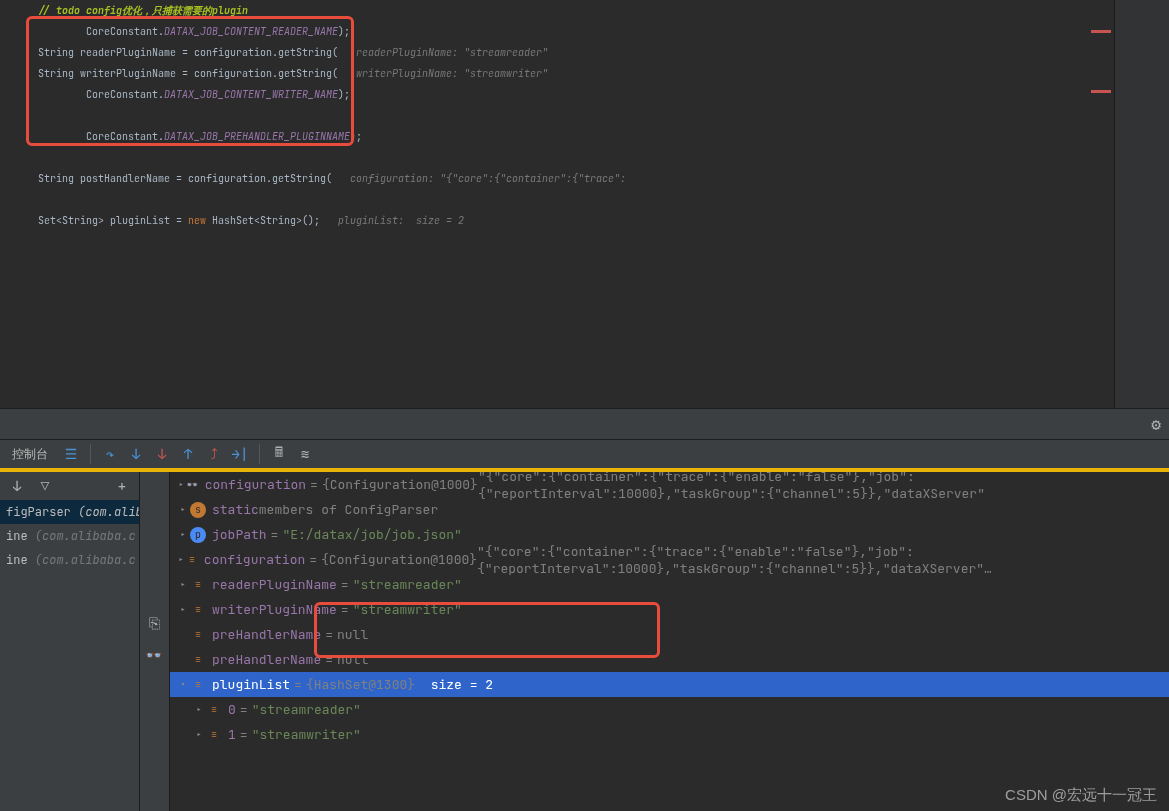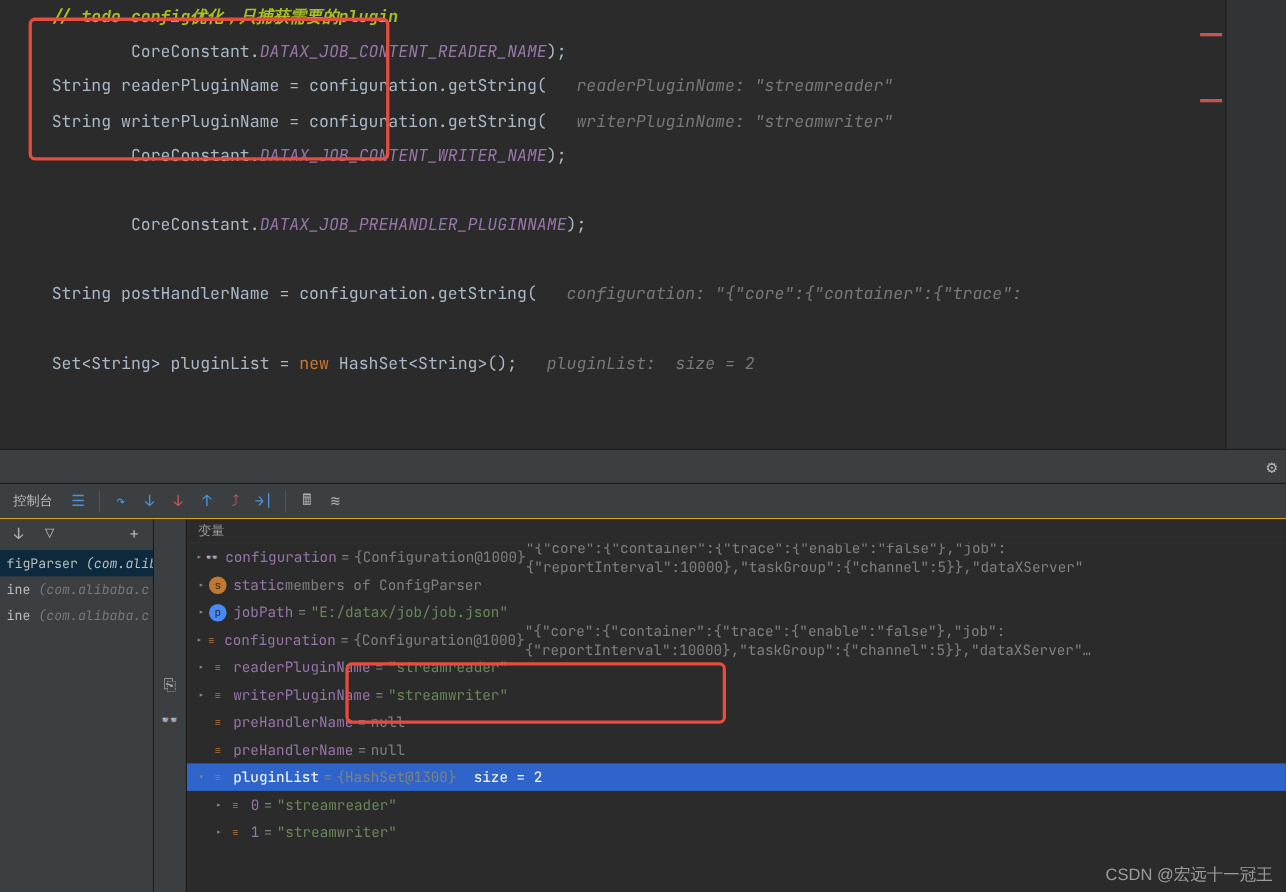--- a/index.html
+++ b/index.html
@@ -13,21 +13,21 @@
   position: relative;
 }
 .editor-area {
   position: relative;
   height: 408px;
   background: #2b2b2b;
   overflow: hidden;
 }
 .code-content {
   padding: 0 20px;
-  font-size: 15px;
+  font-size: 10px;
   line-height: 2.1;
   position: relative;
 }
 .line { white-space: pre; }
 .kw { color: #cc7832; }
 .type { color: #a9b7c6; }
 .comment { color: #808080; font-style: italic; }
 .comment-hl { color: #a8c023; font-style: italic; font-weight: bold; }
 .const { color: #9876aa; font-style: italic; }
 .paren { color: #a9b7c6; }
@@ -64,21 +64,21 @@
   position: absolute;
   right: 8px;
   color: #afb1b3;
   font-size: 16px;
 }
 .debug-toolbar {
   height: 32px;
   background: #3c3f41;
   display: flex;
   align-items: center;
-  border-bottom: 1px solid #eab308;
+  border-bottom: 4px solid #eab308;
   padding: 0 4px;
   gap: 4px;
 }
 .tab-console {
   padding: 4px 8px;
   font-size: 12px;
   color: #bbb;
 }
 .toolbar-separator { width: 1px; height: 20px; background: #555; margin: 0 4px; }
 .toolbar-icon {
@@ -250,21 +250,20 @@
       <div class="frame-item selected"><span class="main">figParser</span> <span>(com.alib</span></div>
       <div class="frame-item"><span class="main">ine</span> <span>(com.alibaba.c</span></div>
       <div class="frame-item"><span class="main">ine</span> <span>(com.alibaba.c</span></div>
     </div>
   </div>
   <div class="side-icons">
     <span class="toolbar-icon">⎘</span>
     <span class="toolbar-icon">👓</span>
   </div>
   <div class="vars-panel">
-    <div class="vars-header">变量</div>
     <div class="vars-tree">
       <div class="var-row">
           <span class="arrow right"></span>
           <span class="var-icon icon-glasses">👓</span>
           <span class="var-name">configuration</span>
           <span class="var-eq">=</span>
           <span class="var-type">{Configuration@1000}</span> 
           <span class="var-value gray">"{"core":{"container":{"trace":{"enable":"false"},"job":{"reportInterval":10000},"taskGroup":{"channel":5}},"dataXServer"</span>
         </div>
       <div class="var-row">

